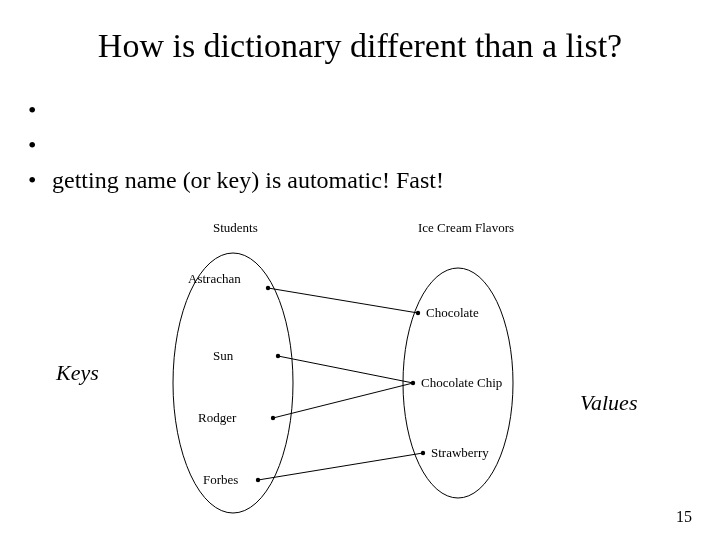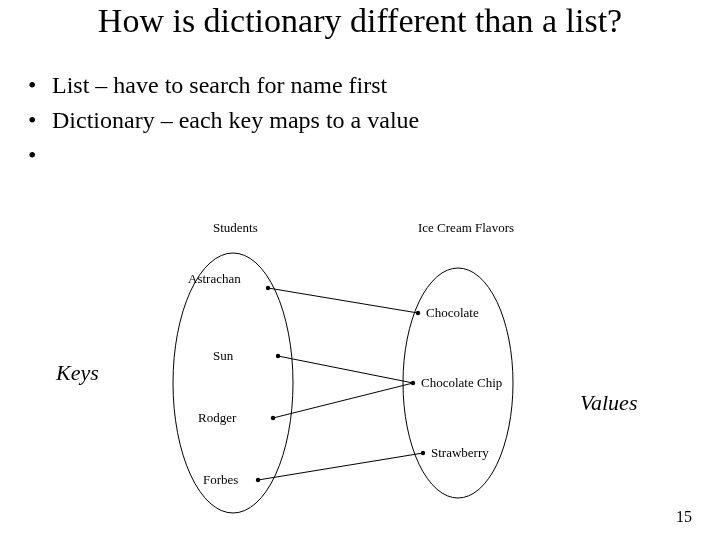--- a/index.html
+++ b/index.html
@@ -9,21 +9,21 @@
     height: 540px;
     background: #fff;
     font-family: "Times New Roman", Times, serif;
     color: #000;
     position: relative;
     overflow: hidden;
   }
   .title {
     font-size: 34px;
     text-align: center;
-    margin-top: 2px;
+    margin-top: 27px;
     letter-spacing: 0px;
   }
   .bullets {
     margin: 28px 0 0 28px;
     font-size: 24px;
     line-height: 1.45;
   }
   .bullets .row {
     display: flex;
   }
@@ -60,28 +60,27 @@
   .svg-header { font-family: "Times New Roman", Times, serif; font-size: 13px; fill: #000; }
 </style>
 </head>
 <body>
 
 <div class="title">How is dictionary different than a list?</div>
 
 <div class="bullets">
   <div class="row">
     <div class="dot">•</div>
-    <div>List – have to search for name first</div>
   </div>
   <div class="row">
     <div class="dot">•</div>
-    <div>Dictionary – each key maps to a value</div>
   </div>
   <div class="row">
     <div class="dot">•</div>
+    <div>getting name (or key)  is automatic! Fast!</div>
   </div>
 </div>
 
 <div class="side-label keys-label">Keys</div>
 <div class="side-label values-label">Values</div>
 
 <div class="diagram-wrap">
 <svg viewBox="0 0 420 300">
 
   <text class="svg-header" x="55" y="14">Students</text>

